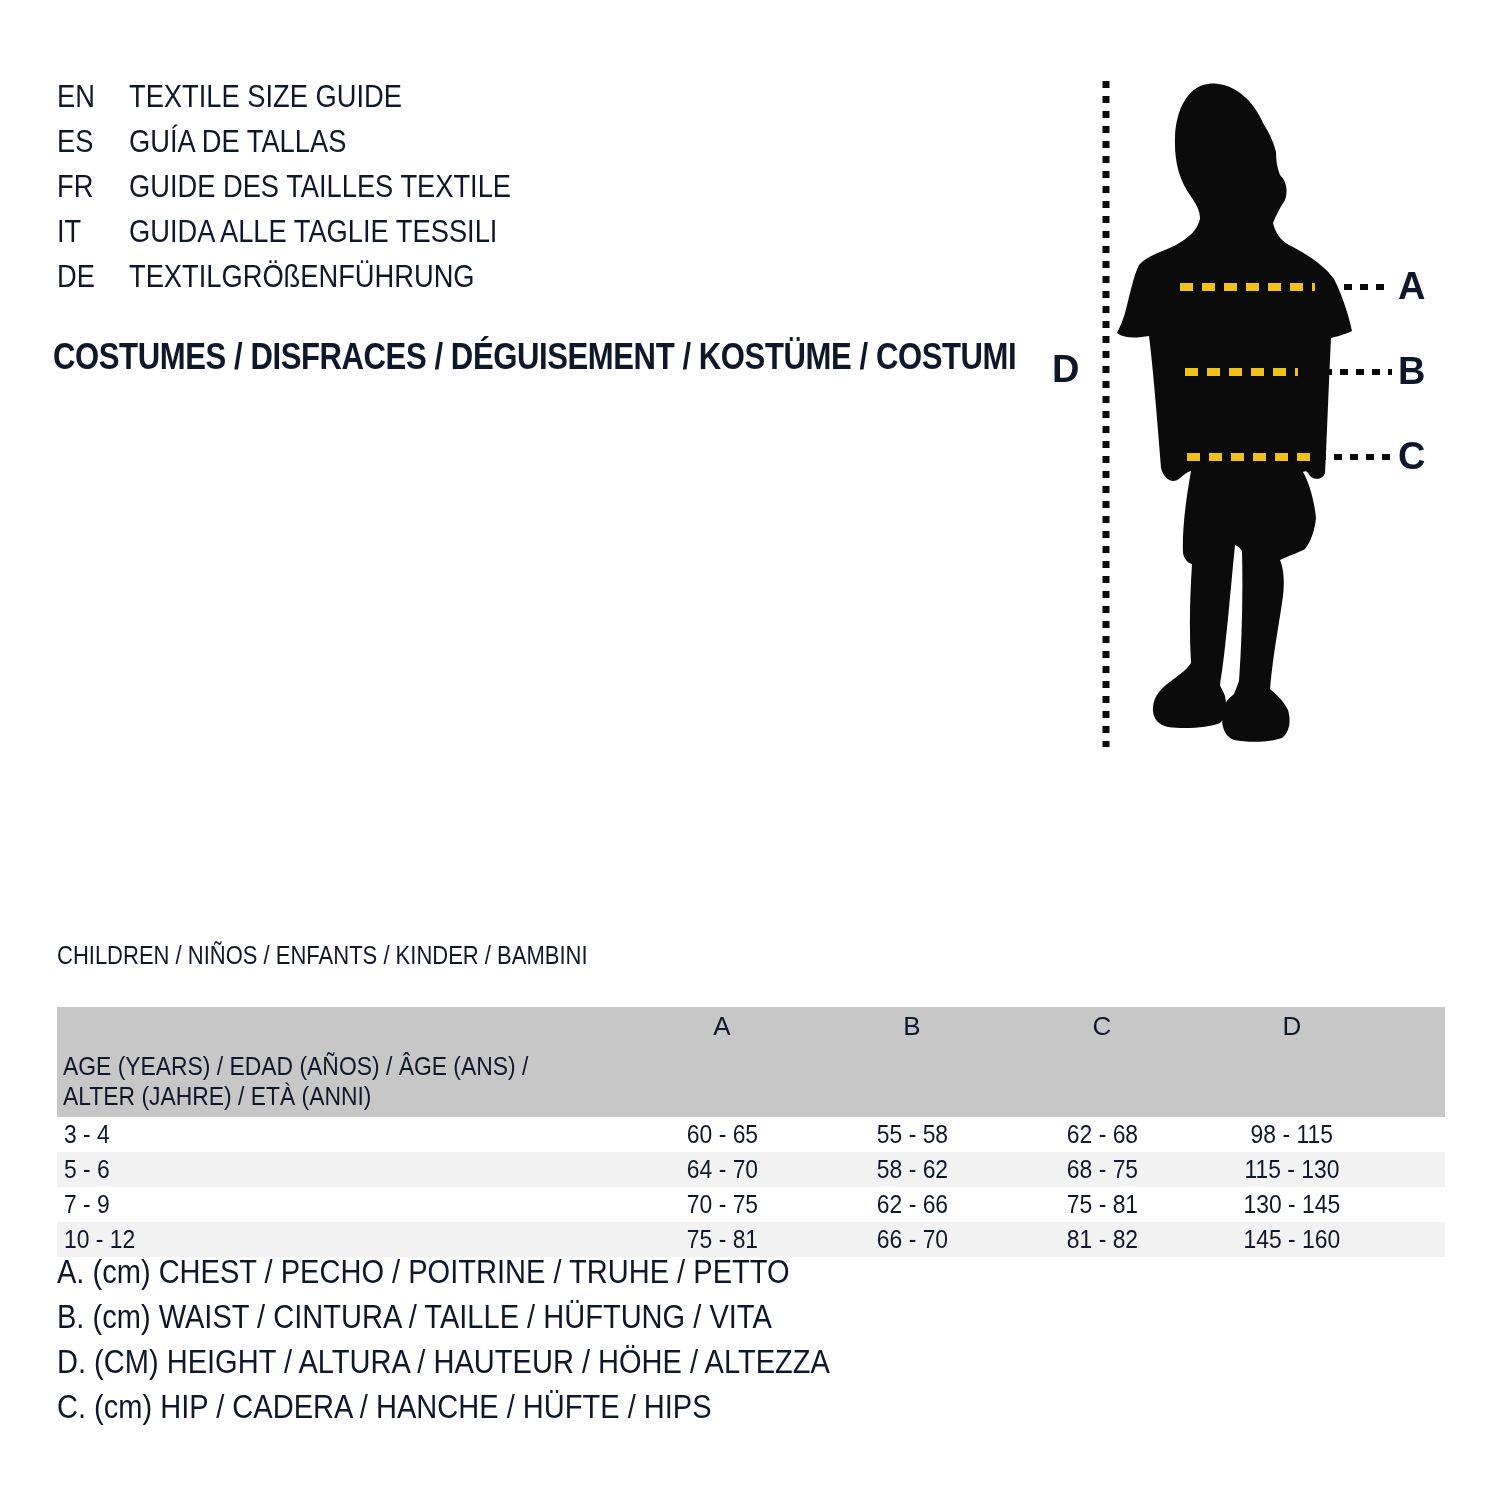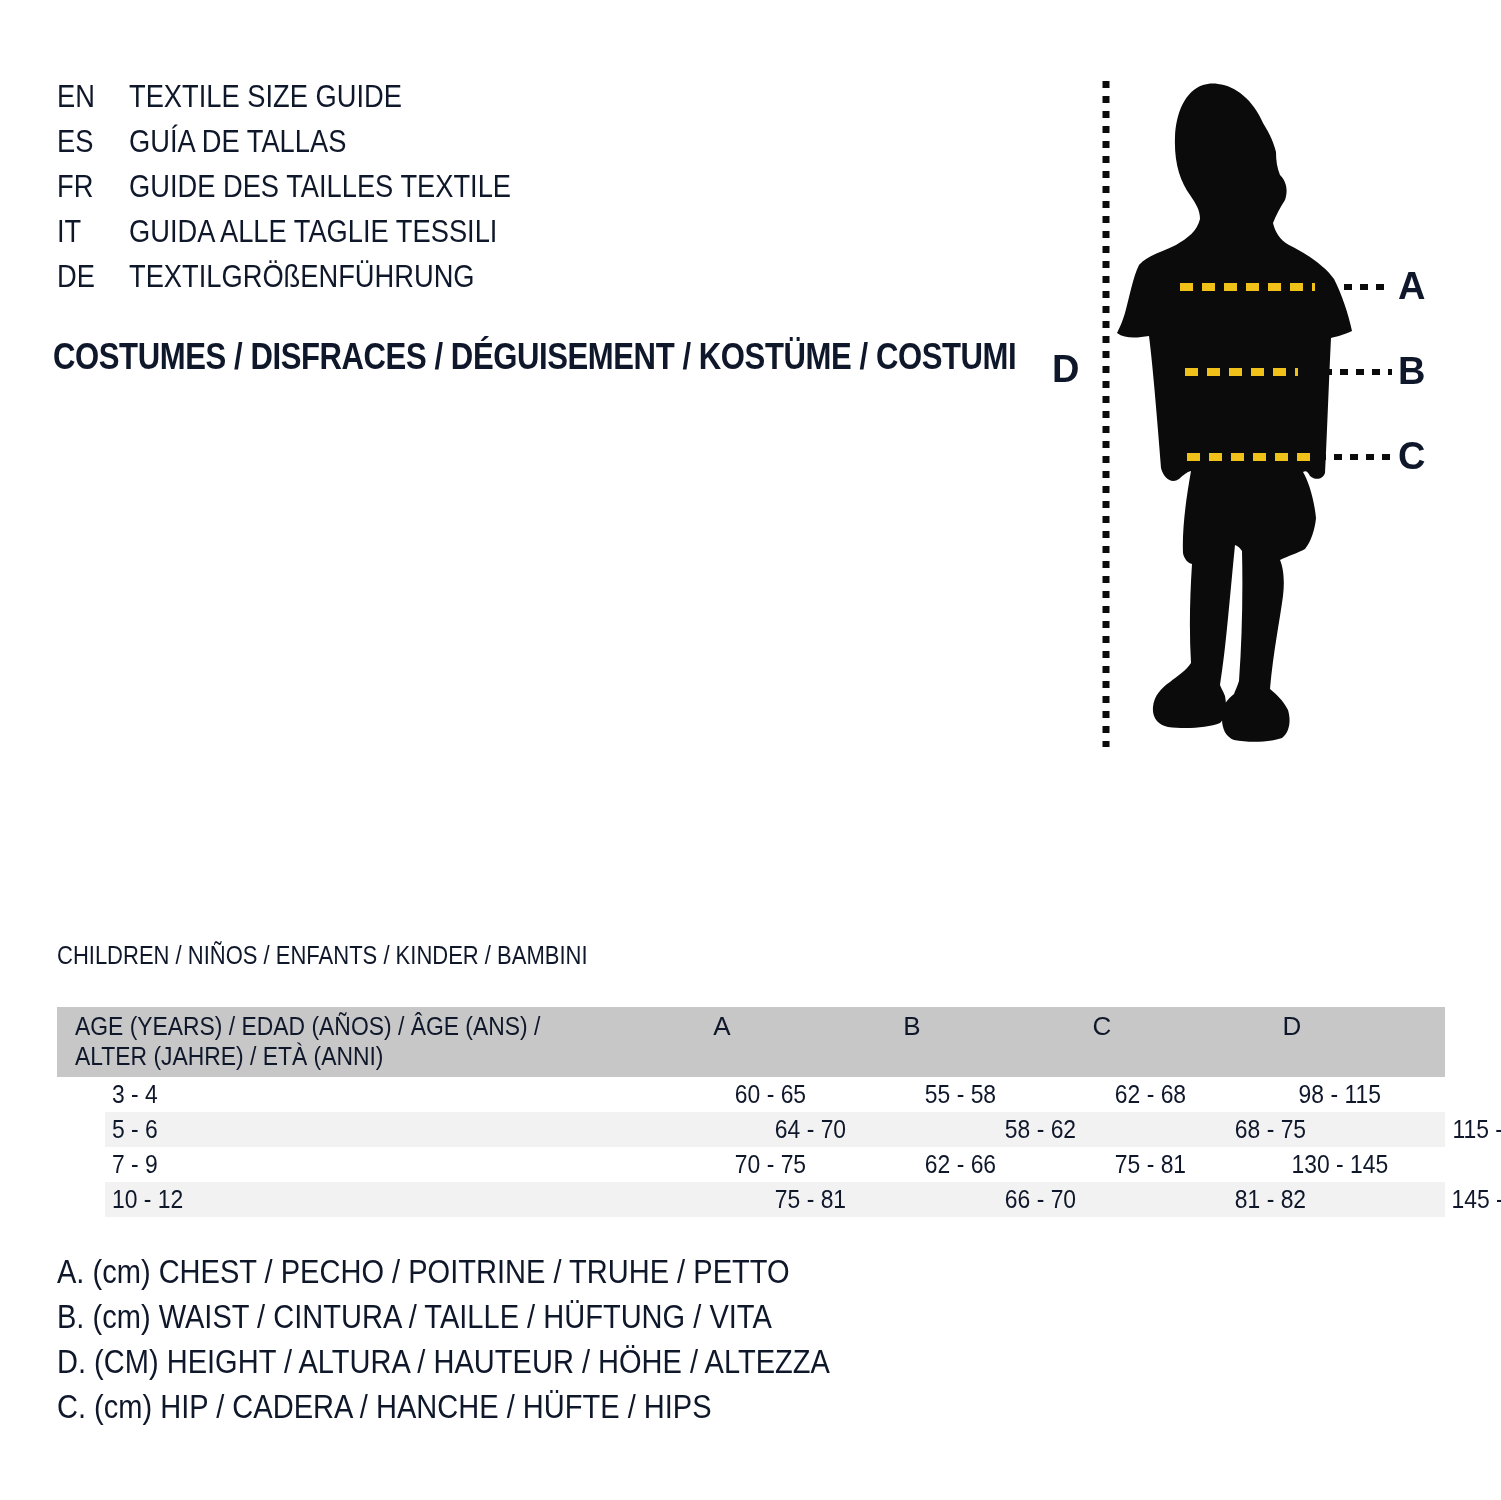--- a/index.html
+++ b/index.html
@@ -25,24 +25,24 @@
   .label-a{left:1398px;top:266px;}
   .label-b{left:1398px;top:351px;}
   .label-c{left:1398px;top:436px;}
   .label-d{left:1052px;top:349px;}
 
   
   .children-title{position:absolute;left:57px;top:941px;font-size:25px;}
   .size-table{position:absolute;left:57px;top:1007px;width:1388px;font-size:26px;}
   .t-header{display:grid;grid-template-columns:570px 190px 190px 190px 190px;background:#c7c7c7;
             box-sizing:border-box;padding:4px 0 6px 0;align-items:start;}
-  .age-header{padding-left:18px;line-height:30px;}
+  .age-header{padding-left:6px;line-height:30px;margin-top:40px;}
   .col-letter{text-align:center;line-height:30px;}
-  .t-row{display:grid;grid-template-columns:570px 190px 190px 190px 190px;height:35px;align-items:center;margin-left:48px;}
-  .t-row.alt{background:#f2f2f2;gap:40px;}
+  .t-row{display:grid;grid-template-columns:570px 190px 190px 190px 190px;height:35px;align-items:center;}
+  .t-row.alt{background:#f2f2f2;}
   .age-cell{padding-left:7px;}
   .val-cell{text-align:center;}
 
   
   .legend{position:absolute;left:57px;top:1249px;}
   .legend-row{height:45px;line-height:45px;font-size:33px;}
 </style>
 </head>
 <body>
 

